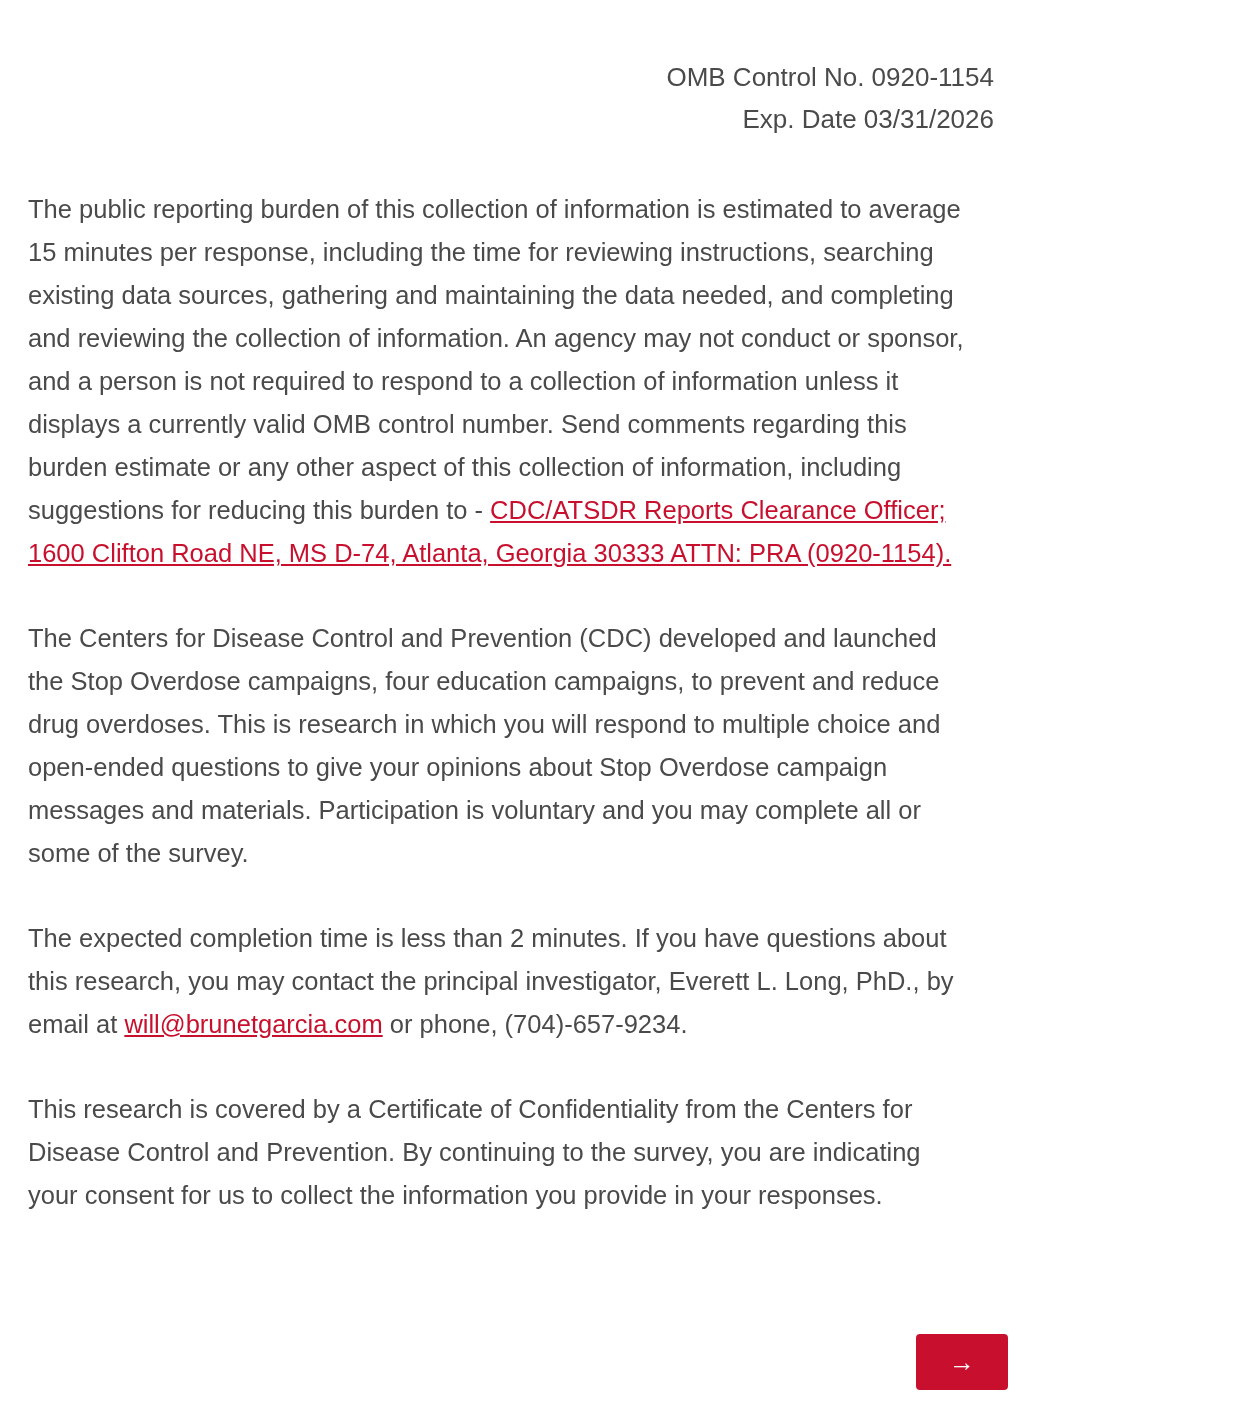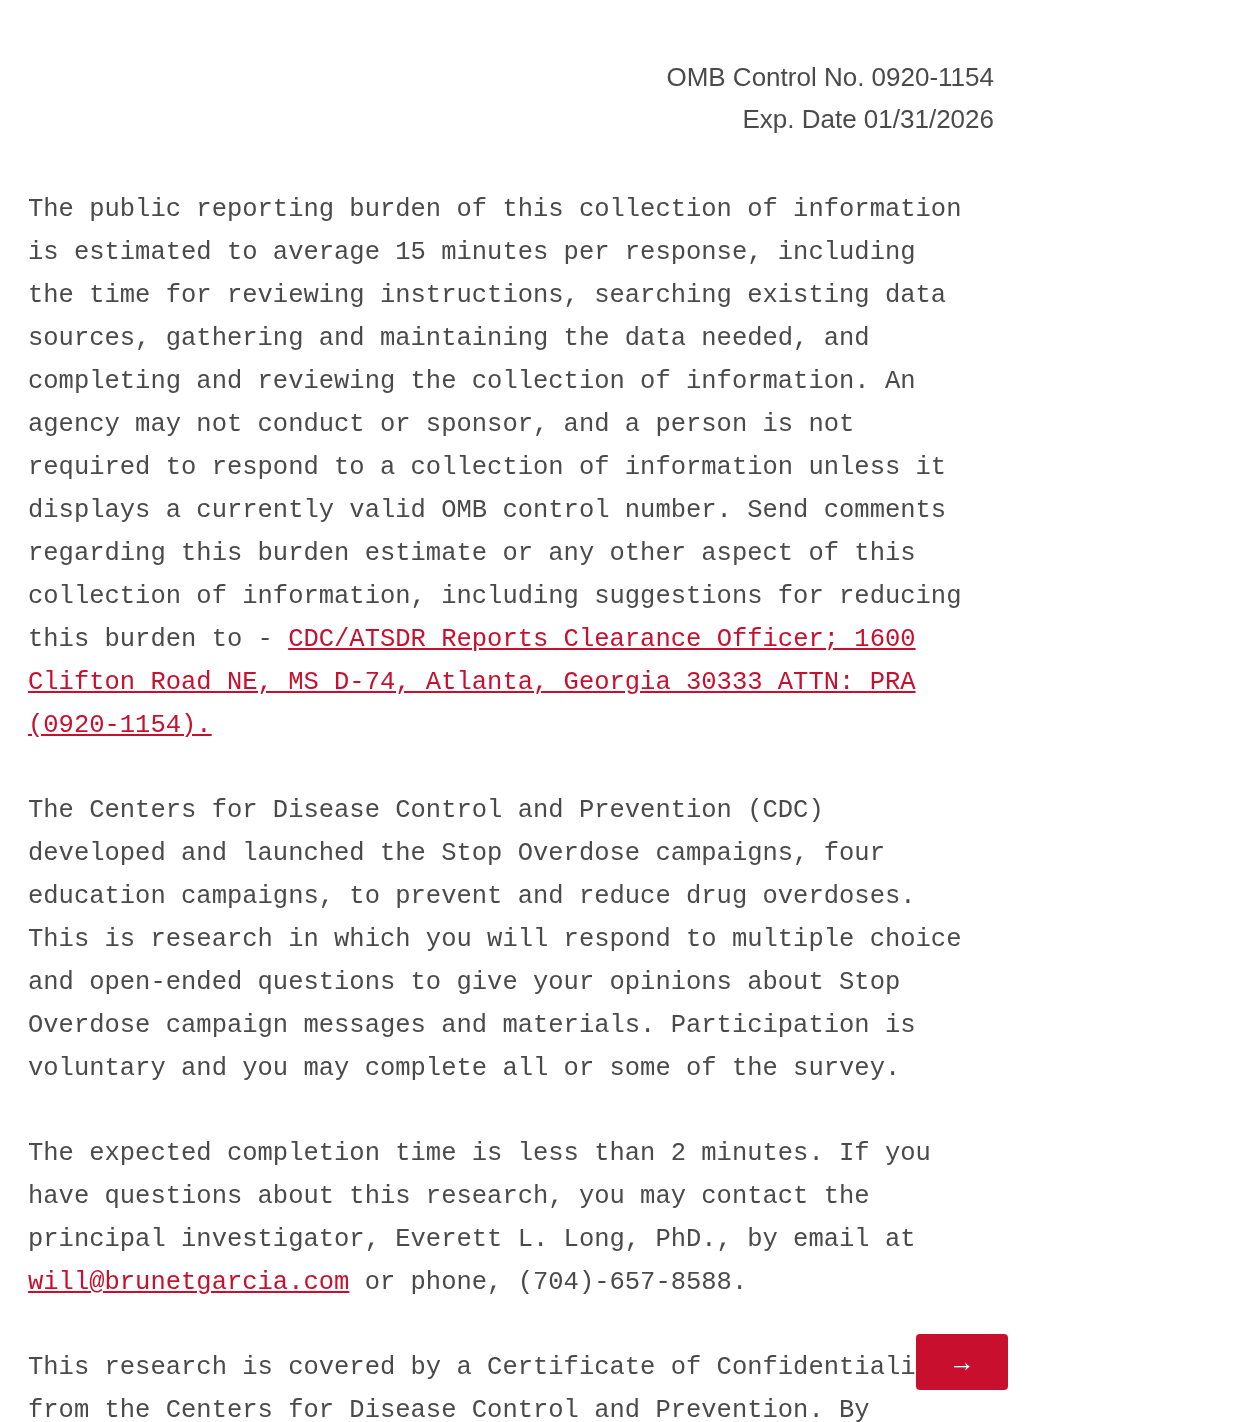--- a/index.html
+++ b/index.html
@@ -34,21 +34,20 @@
   .body-copy {
     margin-top: 48px;
     padding-right: 44px;
   }
   .para {
     font-size: 25.5px;
     line-height: 43px;
     color: #4a4a4a;
     margin: 0 0 42px 0;
     text-align: left;
-    font-family: Liberation Mono, monospace;
   }
   .para:last-child {
     margin-bottom: 0;
   }
   a.doc-link {
     color: #c8102e;
     text-decoration: underline;
     text-underline-offset: 2px;
   }
   .next-wrap {
@@ -72,30 +71,30 @@
     line-height: 1;
   }
 </style>
 </head>
 <body>
 
 <div class="page">
 
   <div class="omb-header">
     <div>OMB Control No. 0920-1154</div>
-    <div>Exp. Date 01/31/2026</div>
+    <div>Exp. Date 03/31/2026</div>
   </div>
 
   <div class="body-copy">
 
     <p class="para"><span>The public reporting burden of this collection of information is estimated to average 15 minutes per response, including the time for reviewing instructions, searching existing data sources, gathering and maintaining the data needed, and completing and reviewing the collection of information. An agency may not conduct or sponsor, and a person is not required to respond to a collection of information unless it displays a currently valid OMB control number. Send comments regarding this burden estimate or any other aspect of this collection of information, including suggestions for reducing this burden to - </span><a class="doc-link" href="#">CDC/ATSDR Reports Clearance Officer; 1600 Clifton Road NE, MS D-74, Atlanta, Georgia 30333 ATTN: PRA (0920-1154).</a></p>
 
     <p class="para">The Centers for Disease Control and Prevention (CDC) developed and launched the Stop Overdose campaigns, four education campaigns, to prevent and reduce drug overdoses. This is research in which you will respond to multiple choice and open-ended questions to give your opinions about Stop Overdose campaign messages and materials. Participation is voluntary and you may complete all or some of the survey.</p>
 
-    <p class="para"><span>The expected completion time is less than 2 minutes. If you have questions about this research, you may contact the principal investigator, Everett L. Long, PhD., by email at </span><a class="doc-link" href="#">will@brunetgarcia.com</a><span> or phone, (704)-657-8588.</span></p>
+    <p class="para"><span>The expected completion time is less than 2 minutes. If you have questions about this research, you may contact the principal investigator, Everett L. Long, PhD., by email at </span><a class="doc-link" href="#">will@brunetgarcia.com</a><span> or phone, (704)-657-9234.</span></p>
 
     <p class="para">This research is covered by a Certificate of Confidentiality from the Centers for Disease Control and Prevention. By continuing to the survey, you are indicating your consent for us to collect the information you provide in your responses.</p>
 
   </div>
 
   <div class="next-wrap">
     <button class="next-button">→</button>
   </div>
 
 </div>

